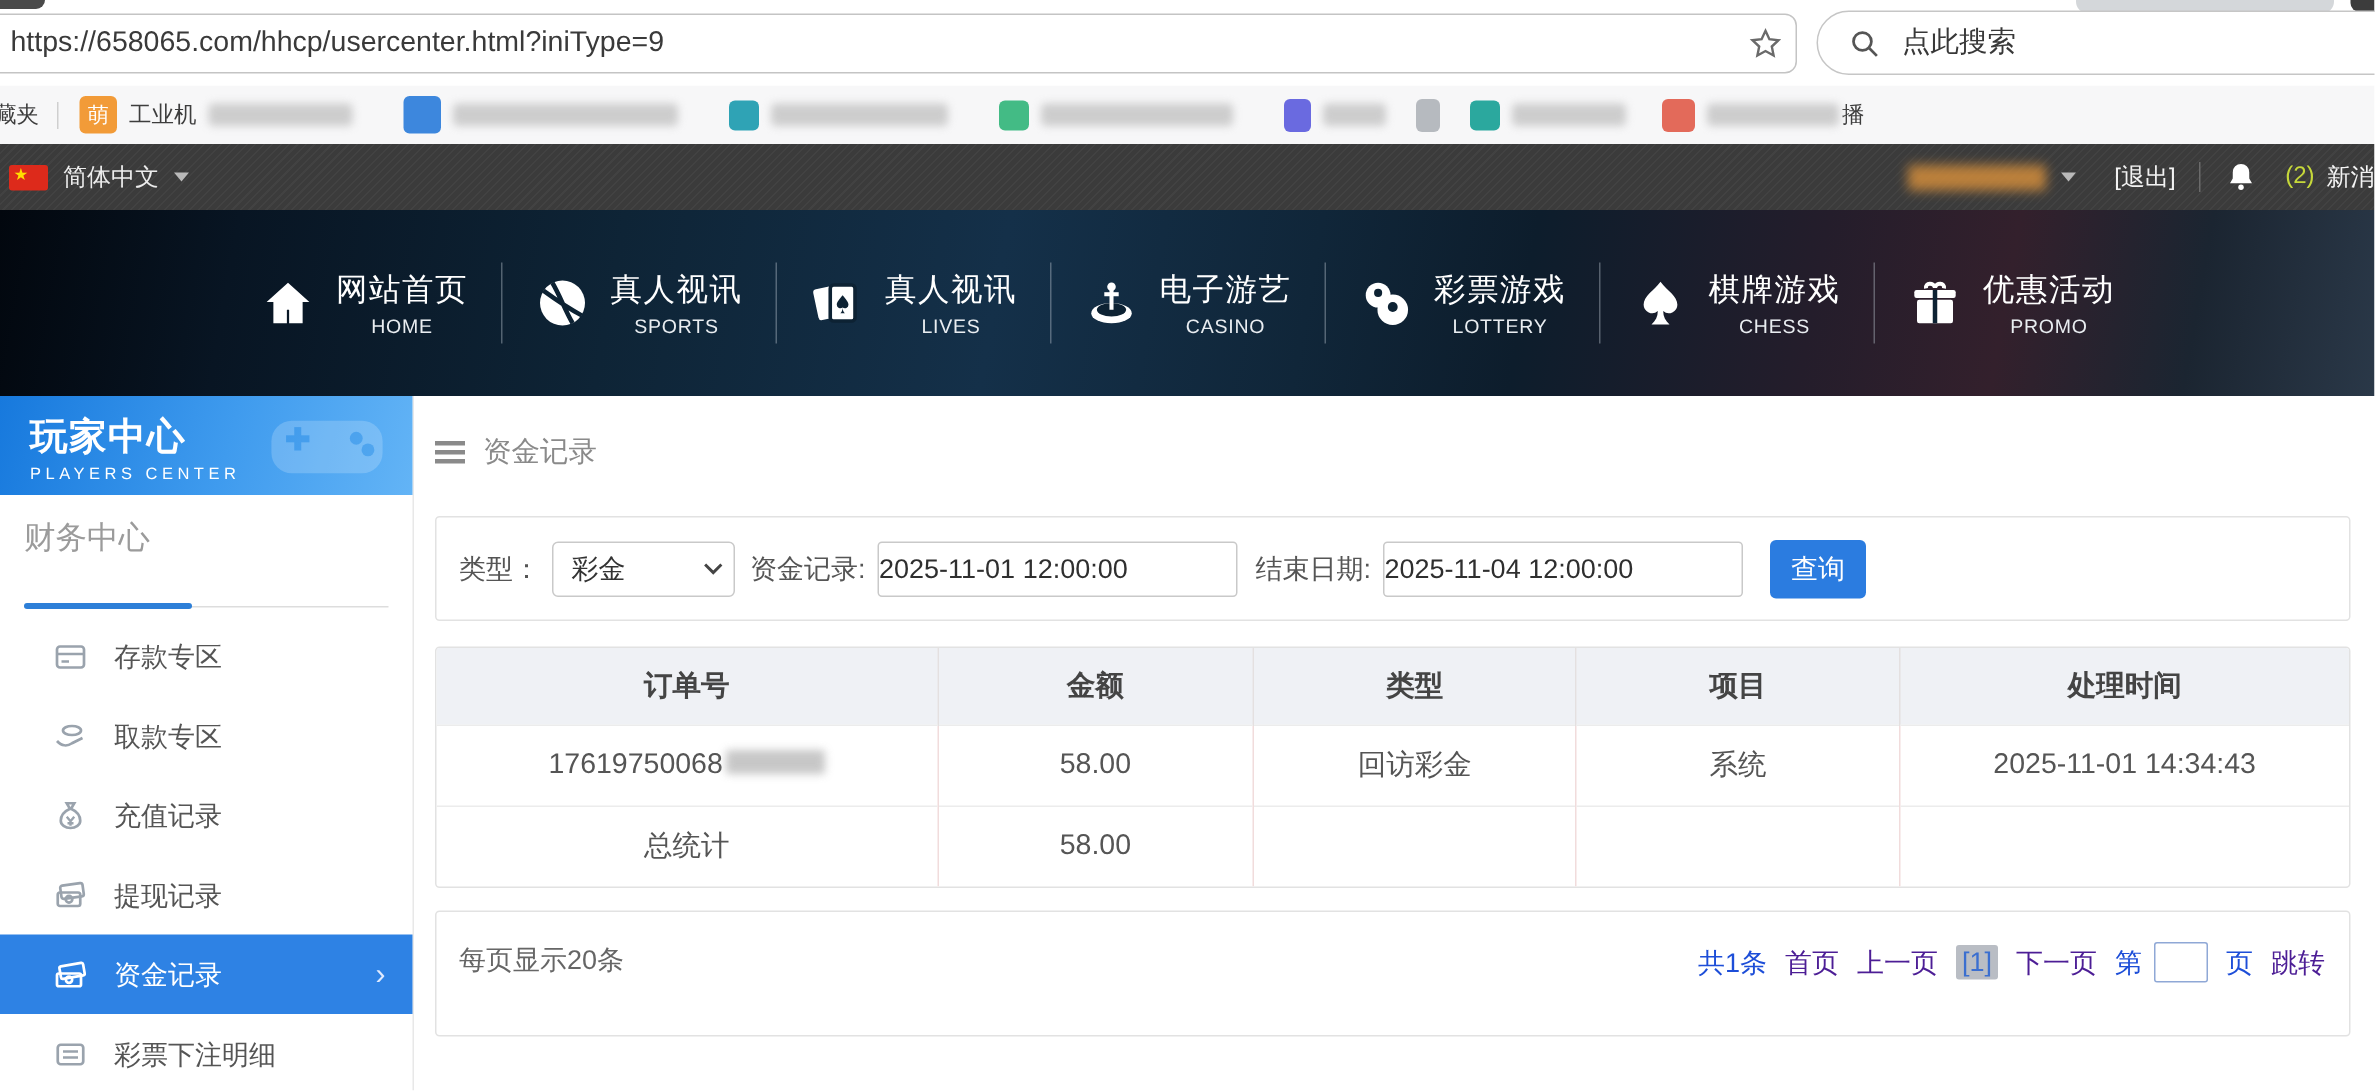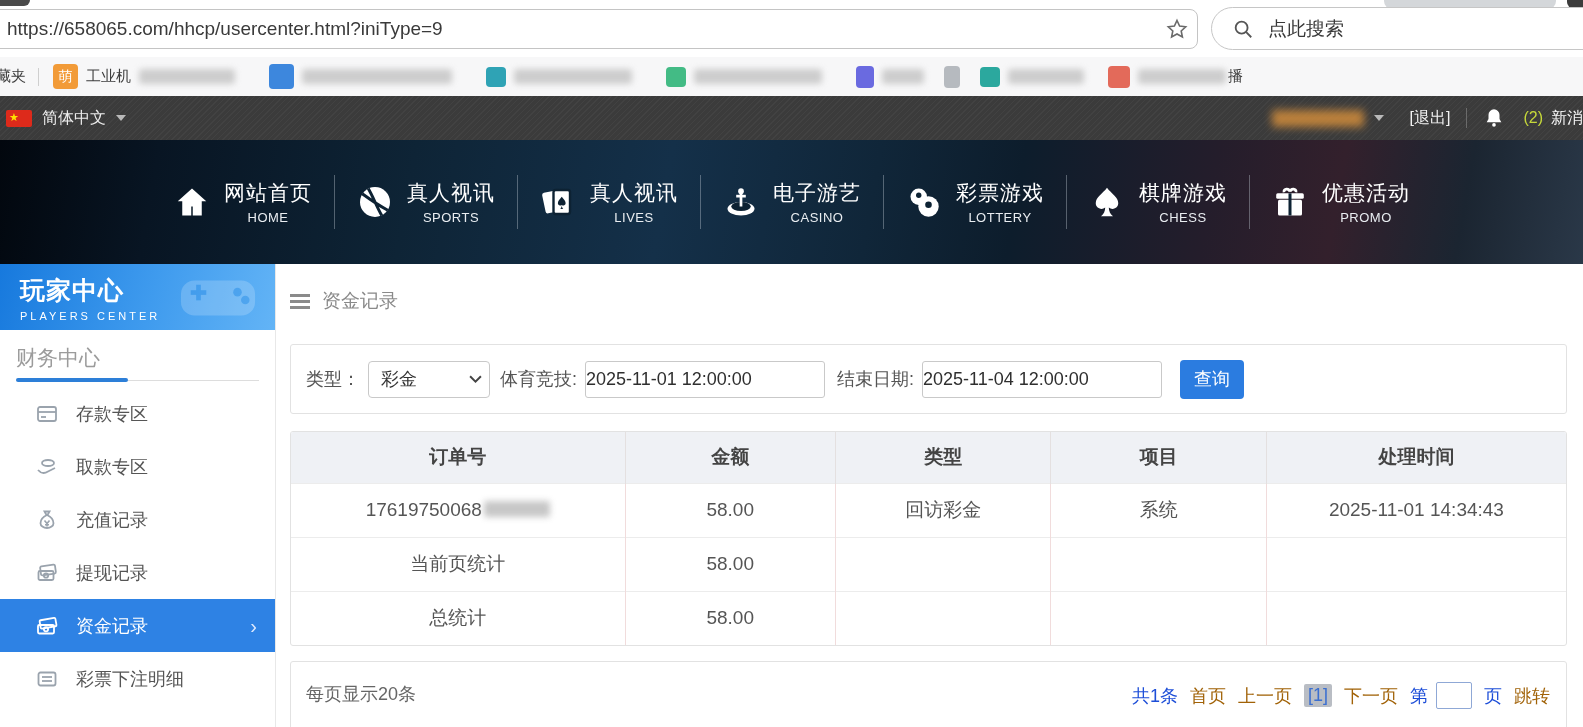--- a/index.html
+++ b/index.html
@@ -60,21 +60,21 @@
   .nav-sep { width:1px; height:54px; background:rgba(190,200,210,.4); margin:0 3px; }
 
   
   .content { display:flex; height:463px; background:#fff; }
   .sidebar { width:276px; flex:none; border-right:1px solid #e8e8e8; background:#fff; }
   .sb-header { height:66px; background:linear-gradient(105deg,#1779dd,#3f9bee 55%,#63b4f6);
     color:#fff; padding:10px 0 0 20px; position:relative; overflow:hidden; }
   .sb-title { font-size:25px; font-weight:bold; letter-spacing:1px; }
   .sb-sub { font-size:11px; letter-spacing:3px; margin-top:3px; }
   .sb-gamepad { position:absolute; right:18px; top:8px; opacity:.22; }
-  .sb-section { margin:14px 16px 0 16px; padding-bottom:8px; border-bottom:1px solid #ddd; position:relative; }
+  .sb-section { margin:14px 16px 0 16px; padding-bottom:32px; border-bottom:1px solid #ddd; position:relative; }
   .sb-section-title { color:#9b9b9b; font-size:21px; }
   .sb-section::after { content:""; position:absolute; left:0; bottom:-2px; width:112px; height:4px; background:#2d7fd8; border-radius:2px; }
   .sb-menu { margin-top:6px; }
   .sb-item { height:53px; display:flex; align-items:center; padding-left:34px; cursor:pointer; color:#555; font-size:18px; }
   .sb-item .sb-ico { width:26px; height:26px; margin-right:16px; display:flex; align-items:center; justify-content:center; flex:none; }
   .sb-item .sb-ico svg { width:24px; height:24px; stroke:#9aa3ad; fill:none; stroke-width:1.8; }
   .sb-item.selected { background:#2e82e4; color:#fff; }
   .sb-item.selected .sb-ico svg { stroke:#fff; }
   .sb-chevron { margin-left:auto; margin-right:18px; color:#dfeafe; font-size:20px; line-height:1; }
 
@@ -105,21 +105,21 @@
     border-top:1px solid #ececec; border-right:1px solid #f1dcdc; }
   tbody td:last-child { border-right:none; }
   .order-redact { display:inline-block; width:66px; height:16px; background:#b9b9b9; border-radius:2px;
     filter:blur(3px); opacity:.8; vertical-align:-1px; margin-left:2px; }
 
   .pagination-box { margin-top:15px; border:1px solid #e2e2e2; border-radius:3px; height:84px;
     display:flex; align-items:flex-start; padding:20px 16px 0 15px; background:#fff; }
   .pg-left { color:#666; font-size:18px; }
   .pg-right { margin-left:auto; display:flex; align-items:center; font-size:18px; color:#555; }
   .pg-right > * { margin-left:12px; }
-  .pg-link { color:#a16207; cursor:pointer; text-decoration:none; }
+  .pg-link { color:#4c1d95; cursor:pointer; text-decoration:none; }
   .pg-current { background:#b9bdc4; color:#3b6fd0; padding:1px 4px; border-radius:2px; cursor:default; }
   .pg-input { width:36px; height:27px; border:1px solid #8fa8d6; border-radius:2px; margin-left:8px; text-align:center;
     font-size:16px; font-family:"Liberation Sans","DejaVu Sans",sans-serif; }
   .pg-word { color:#1d4ed8; }
 </style>
 </head>
 <body>
 
 <div class="browser-top">
   <div class="chrome-artifact-left"></div>
@@ -387,21 +387,21 @@
     <div class="filter-box">
       <span class="f-label">类型：</span>
       <span class="select-wrap">
         <select class="type-select">
           <option>彩金</option>
         </select>
         <svg width="13" height="10" viewBox="0 0 12 8" fill="none" stroke="#444" stroke-width="1.8">
             <path d="M1 1.5 L6 6.5 L11 1.5"></path>
           </svg>
       </span>
-      <span class="f-label">体育竞技:</span>
+      <span class="f-label">资金记录:</span>
       <input class="date-input" value="2025-11-01 12:00:00" style="">
       <span class="f-label">结束日期:</span>
       <input class="date-input" value="2025-11-04 12:00:00" style="">
       <button class="query-btn">查询</button>
     </div>
 
     <div class="table-box">
       <table>
         <colgroup>
           <col style="width:26.2%">
@@ -421,27 +421,20 @@
         </thead>
         <tbody>
           <tr>
             <td><span>17619750068</span><span class="order-redact"></span></td>
             <td>58.00</td>
             <td>回访彩金</td>
             <td>系统</td>
             <td>2025-11-01 14:34:43</td>
           </tr>
           <tr>
-            <td>当前页统计</td>
-            <td>58.00</td>
-            <td></td>
-            <td></td>
-            <td></td>
-          </tr>
-          <tr>
             <td>总统计</td>
             <td>58.00</td>
             <td></td>
             <td></td>
             <td></td>
           </tr>
         </tbody>
       </table>
     </div>
 

